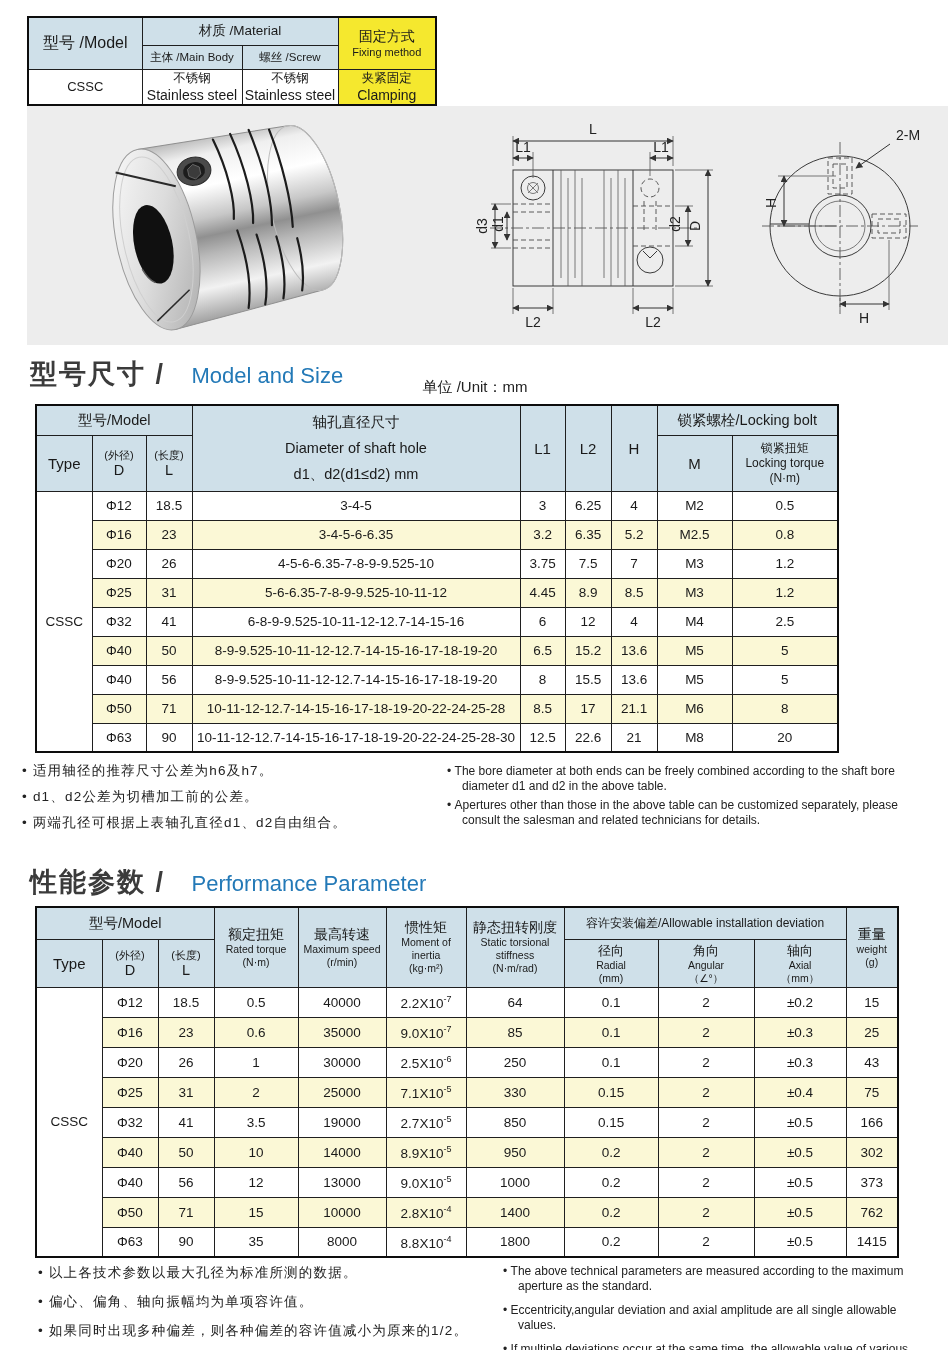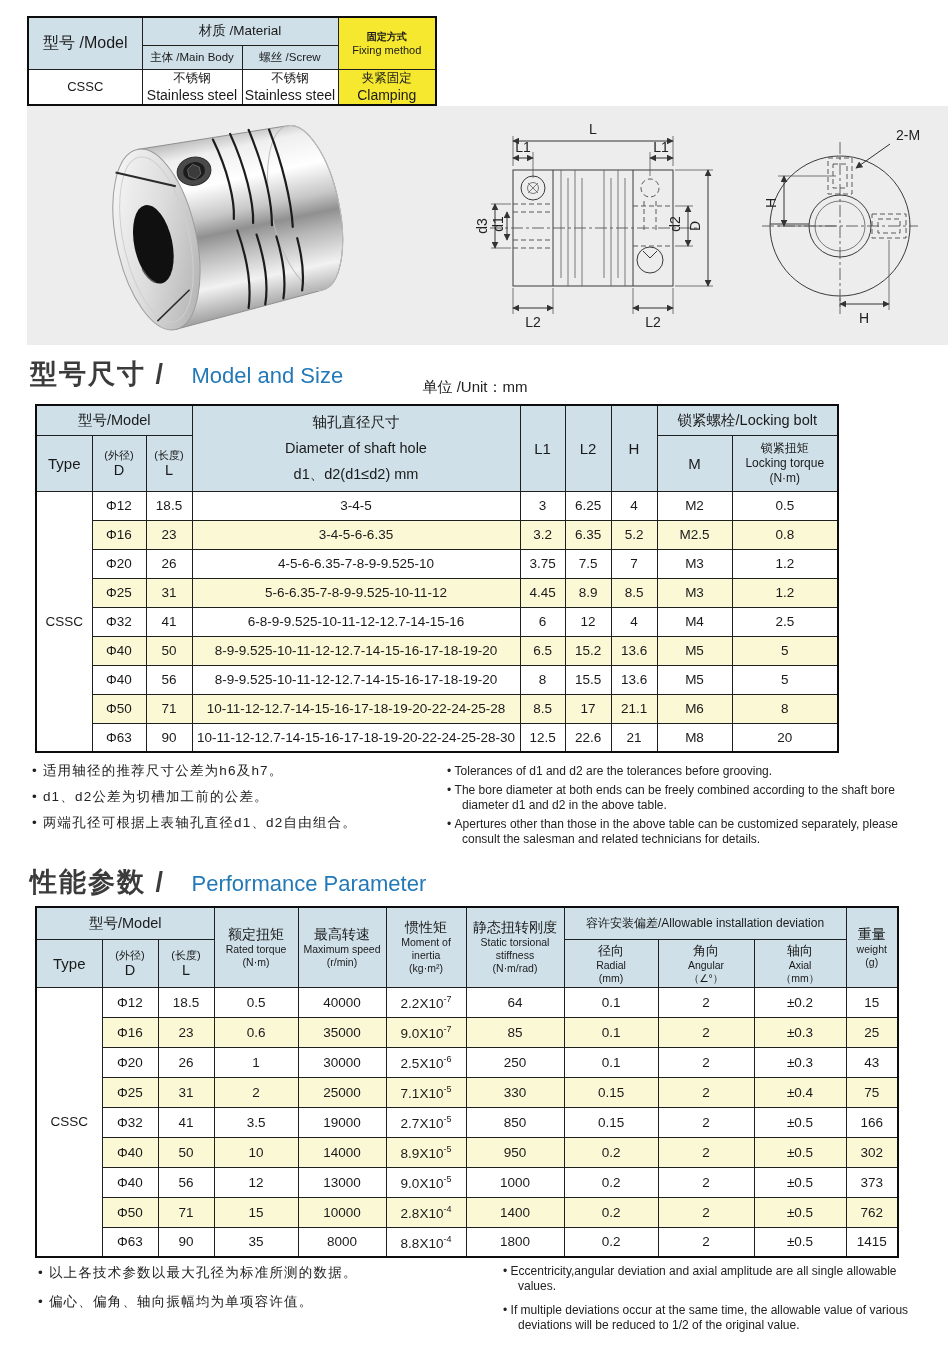--- a/index.html
+++ b/index.html
@@ -10,21 +10,21 @@
   
   .hdr-table{position:absolute;left:27px;top:16px;width:408px;border-collapse:collapse;
              border:2px solid #0d0d0d;border-bottom:4px solid #0d0d0d;table-layout:fixed}
   .hdr-table th,.hdr-table td{border:1px solid #1f1f1f;text-align:center;vertical-align:middle;
              font-weight:normal;padding:0}
   .hdr-table .hbg{background:var(--header-blue,#cfe0e9)}
   .hdr-table .ybg{background:var(--accent-yellow,#f5e82e)}
   .hdr-model{font-size:16px}
   .hdr-mat{font-size:13.5px}
   .hdr-sub{font-size:11.5px}
-  .hdr-fix-zh{font-size:10px;font-weight:bold}
+  .hdr-fix-zh{font-size:14px;font-weight:normal}
   .hdr-fix-en{font-size:11px}
   .hdr-data-zh{font-size:12.5px}
   .hdr-data-en{font-size:14px}
   .hdr-cssc{font-size:13px}
 
   
   .band{position:absolute;left:27px;top:106px;width:921px;height:239px;background:var(--band-gray,#ededed)}
   .band svg{position:absolute}
   .svg-photo{left:28px;top:6px}
   .svg-side{left:418px;top:2px}
@@ -71,21 +71,21 @@
   sup{font-size:9px}
 
   
   .notes{position:absolute;list-style:none}
   .notes li{padding-left:15px;text-indent:-15px}
   .notes li::before{content:"\2022\00a0"}
   .notes-zh{font-size:13.5px;letter-spacing:1.2px;color:#222}
   .notes-zh li{margin-bottom:9px;line-height:17px}
   .notes-en{font-size:12px;color:#222}
   .notes-en li{margin-bottom:5px;line-height:15px}
-  .n1-zh{left:32px;top:762px;width:420px}
+  .n1-zh{left:22px;top:762px;width:420px}
   .n1-en{left:447px;top:764px;width:490px}
   .n1-en li{margin-bottom:4px}
   .n2-zh{left:38px;top:1264px;width:455px}
   .n2-zh li{margin-bottom:12px}
   .n2-en{left:503px;top:1264px;width:430px}
   .n2-en li{margin-bottom:9px}
 </style>
 </head>
 <body>
 
@@ -424,21 +424,20 @@
       </tr>
     </tbody>
 </table>
 
 <ul class="notes notes-zh n1-zh">
     <li>适用轴径的推荐尺寸公差为h6及h7。</li>
     <li>d1、d2公差为切槽加工前的公差。</li>
     <li>两端孔径可根据上表轴孔直径d1、d2自由组合。</li>
   </ul>
 <ul class="notes notes-en n1-en">
-    <li>Tolerances of d1 and d2 are the tolerances before grooving.</li>
     <li>The bore diameter at both ends can be freely combined according to the shaft bore diameter d1 and d2 in the above table.</li>
     <li>Apertures other than those in the above table can be customized separately, please consult the salesman and related technicians for details.</li>
   </ul>
 
 <div class="sec-title t-perf">
   <span class="zh">性能参数 /</span>
   <span class="en">Performance Parameter</span>
 </div>
 
 <table class="spec t2">
@@ -621,17 +620,19 @@
         <td>2</td>
         <td>±0.5</td>
         <td>1415</td>
       </tr>
     </tbody>
 </table>
 
 <ul class="notes notes-zh n2-zh">
     <li>以上各技术参数以最大孔径为标准所测的数据。</li>
     <li>偏心、偏角、轴向振幅均为单项容许值。</li>
+    <li>如果同时出现多种偏差，则各种偏差的容许值减小为原来的1/2。</li>
   </ul>
 <ul class="notes notes-en n2-en">
+    <li>The above technical parameters are measured according to the maximum aperture as the standard.</li>
     <li>Eccentricity,angular deviation and axial amplitude are all single allowable values.</li>
     <li>If multiple deviations occur at the same time, the allowable value of various deviations will be reduced to 1/2 of the original value.</li>
   </ul>
 
 </body></html>

